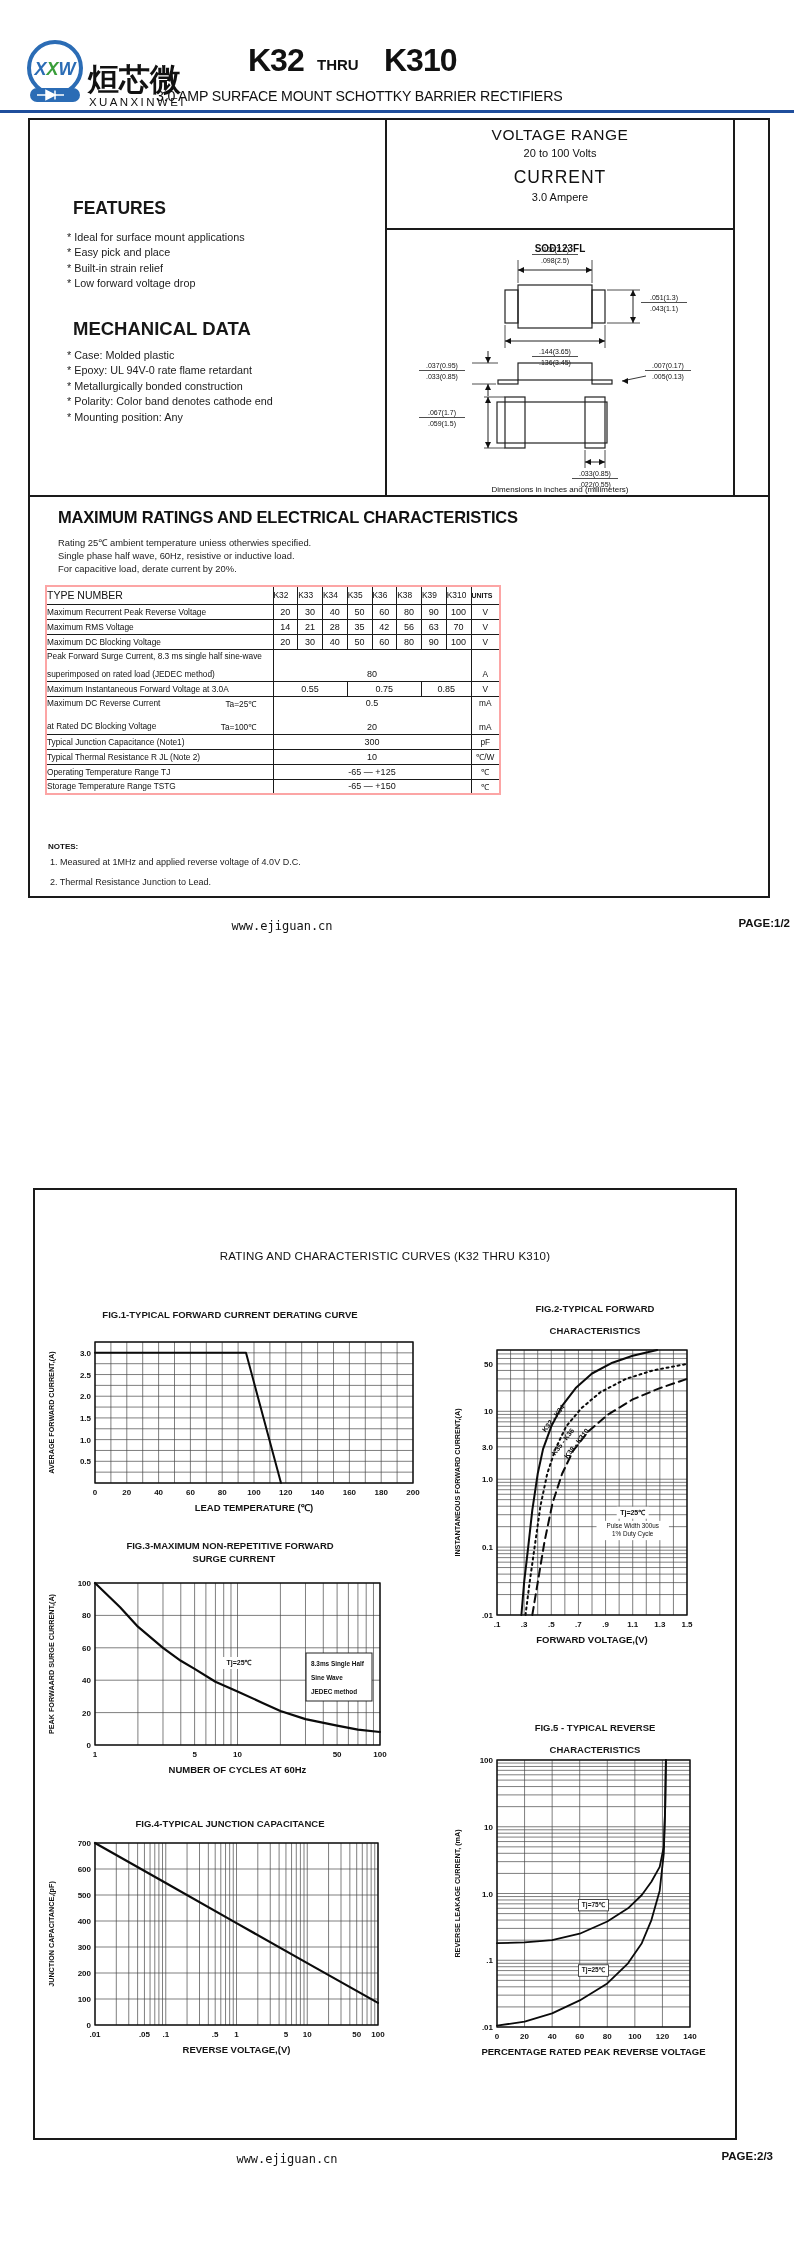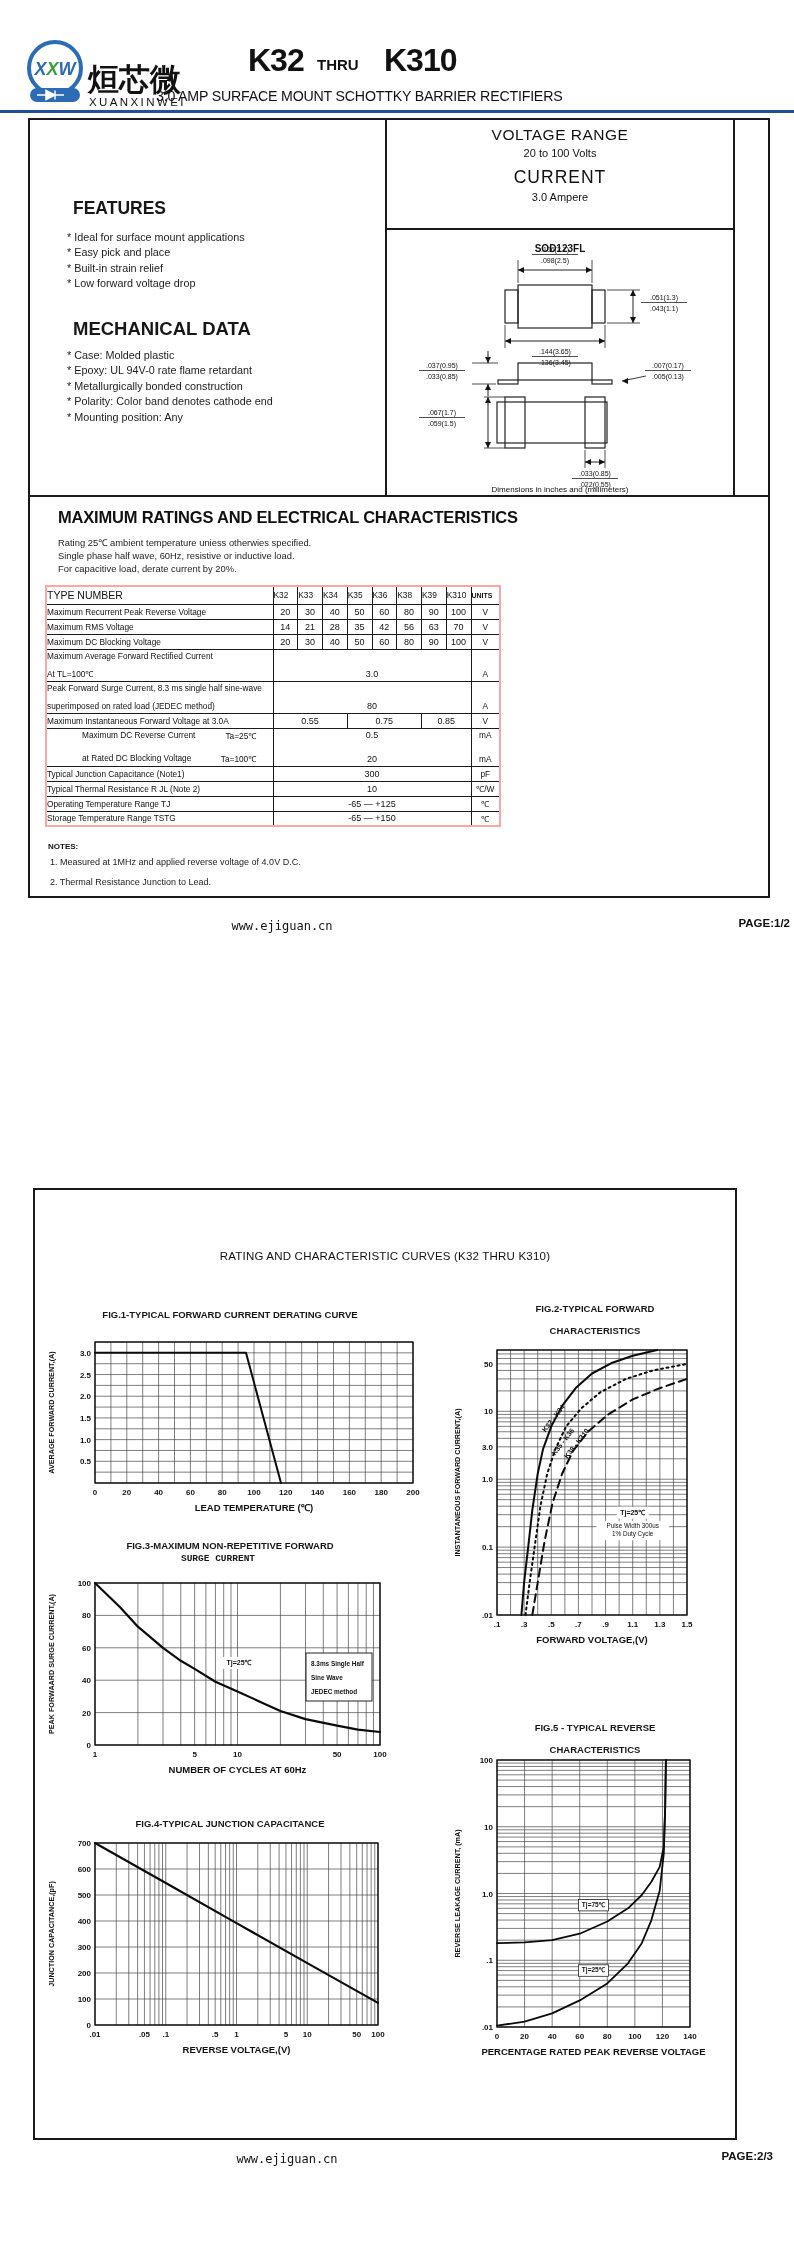--- a/index.html
+++ b/index.html
@@ -251,80 +251,56 @@
           <td class="val">60</td>
           <td class="val">80</td>
           <td class="val">90</td>
           <td class="val">100</td>
           <td class="unit">V</td>
         </tr>
         <tr style="height: 32px;">
           <td class="lbl">
             <div class="cellcol" style="height: 28px;">
               <div class="lrow">
-                <span>Maximum Average Forward Rectified Current</span>
-              </div>
-              <div class="lrow">
-                <span>At TL=100℃</span>
+                <span>Peak Forward Surge Current, 8.3 ms single half sine-wave</span>
+              </div>
+              <div class="lrow">
+                <span>superimposed on rated load (JEDEC method)</span>
               </div>
             </div>
           </td>
           <td class="val" colspan="8">
             <div class="cellcol" style="height: 28px;">
               <div>&nbsp;</div>
-              <div>3.0</div>
+              <div>80</div>
             </div>
           </td>
           <td class="unit">
             <div class="cellcol" style="height: 28px;">
               <div>&nbsp;</div>
               <div>A</div>
             </div>
           </td>
         </tr>
-        <tr style="height: 32px;">
-          <td class="lbl">
-            <div class="cellcol" style="height: 28px;">
-              <div class="lrow">
-                <span>Peak Forward Surge Current, 8.3 ms single half sine-wave</span>
-              </div>
-              <div class="lrow">
-                <span>superimposed on rated load (JEDEC method)</span>
-              </div>
-            </div>
-          </td>
-          <td class="val" colspan="8">
-            <div class="cellcol" style="height: 28px;">
-              <div>&nbsp;</div>
-              <div>80</div>
-            </div>
-          </td>
-          <td class="unit">
-            <div class="cellcol" style="height: 28px;">
-              <div>&nbsp;</div>
-              <div>A</div>
-            </div>
-          </td>
-        </tr>
         <tr style="height: 15px; padding-left: 12px;">
           <td class="lbl">
             <div class="cellcol">
               <div class="lrow">
                 <span>Maximum Instantaneous Forward Voltage at 3.0A</span>
               </div>
             </div>
           </td>
           <td class="val" colspan="3">0.55</td>
           <td class="val" colspan="3">0.75</td>
           <td class="val" colspan="2">0.85</td>
           <td class="unit">V</td>
         </tr>
         <tr style="height: 38px;">
           <td class="lbl">
-            <div class="cellcol" style="height: 34px; padding-left: 35px;">
+            <div class="cellcol" style="height: 34px;">
               <div class="lrow">
                 <span>Maximum DC Reverse Current</span>
                 <span class="cond">Ta=25℃</span>
               </div>
               <div class="lrow">
                 <span>at Rated DC Blocking Voltage</span>
                 <span class="cond">Ta=100℃</span>
               </div>
             </div>
           </td>
@@ -539,21 +515,21 @@
     <text x="43" y="69.31522648733619" font-size="8" font-weight="700" text-anchor="end" fill="#111">10</text>
     <text x="43" y="104.81603942300663" font-size="8" font-weight="700" text-anchor="end" fill="#111">3.0</text>
     <text x="43" y="137.21015099155744" font-size="8" font-weight="700" text-anchor="end" fill="#111">1.0</text>
     <text x="43" y="205.10507549577872" font-size="8" font-weight="700" text-anchor="end" fill="#111">0.1</text>
     <text x="43" y="273" font-size="8" font-weight="700" text-anchor="end" fill="#111">.01</text>
     <text x="142" y="298" font-size="9.5" font-weight="700" text-anchor="middle" fill="#111">FORWARD VOLTAGE,(V)</text>
     <text x="10" y="137.5" font-size="7.2" font-weight="700" text-anchor="middle" fill="#111" transform="rotate(-90 10 137.5)">INSTANTANEOUS FORWARD CURRENT,(A)</text>
   </svg>
 
 <div class="abs figtitle" style="left:40px;top:1540px;width:380px;">FIG.3-MAXIMUM NON-REPETITIVE FORWARD</div>
-<div class="abs figtitle" style="left:28px;top:1553px;width:380px;font-family:Liberation Mono, monospace;">SURGE CURRENT</div>
+<div class="abs figtitle" style="left:44px;top:1553px;width:380px;">SURGE CURRENT</div>
 <svg id="fig3" class="abs" style="left:40px;top:1575px;" width="380" height="215" viewBox="0 0 380 215">
     <line x1="55" y1="8" x2="55" y2="170" stroke="#474747" stroke-width="0.7"></line>
     <line x1="97.89677438211731" y1="8" x2="97.89677438211731" y2="170" stroke="#474747" stroke-width="0.7"></line>
     <line x1="122.98977879755189" y1="8" x2="122.98977879755189" y2="170" stroke="#474747" stroke-width="0.7"></line>
     <line x1="140.79354876423463" y1="8" x2="140.79354876423463" y2="170" stroke="#474747" stroke-width="0.7"></line>
     <line x1="154.60322561788269" y1="8" x2="154.60322561788269" y2="170" stroke="#474747" stroke-width="0.7"></line>
     <line x1="165.88655317966922" y1="8" x2="165.88655317966922" y2="170" stroke="#474747" stroke-width="0.7"></line>
     <line x1="175.4264707020316" y1="8" x2="175.4264707020316" y2="170" stroke="#474747" stroke-width="0.7"></line>
     <line x1="183.69032314635194" y1="8" x2="183.69032314635194" y2="170" stroke="#474747" stroke-width="0.7"></line>
     <line x1="190.97955759510378" y1="8" x2="190.97955759510378" y2="170" stroke="#474747" stroke-width="0.7"></line>

